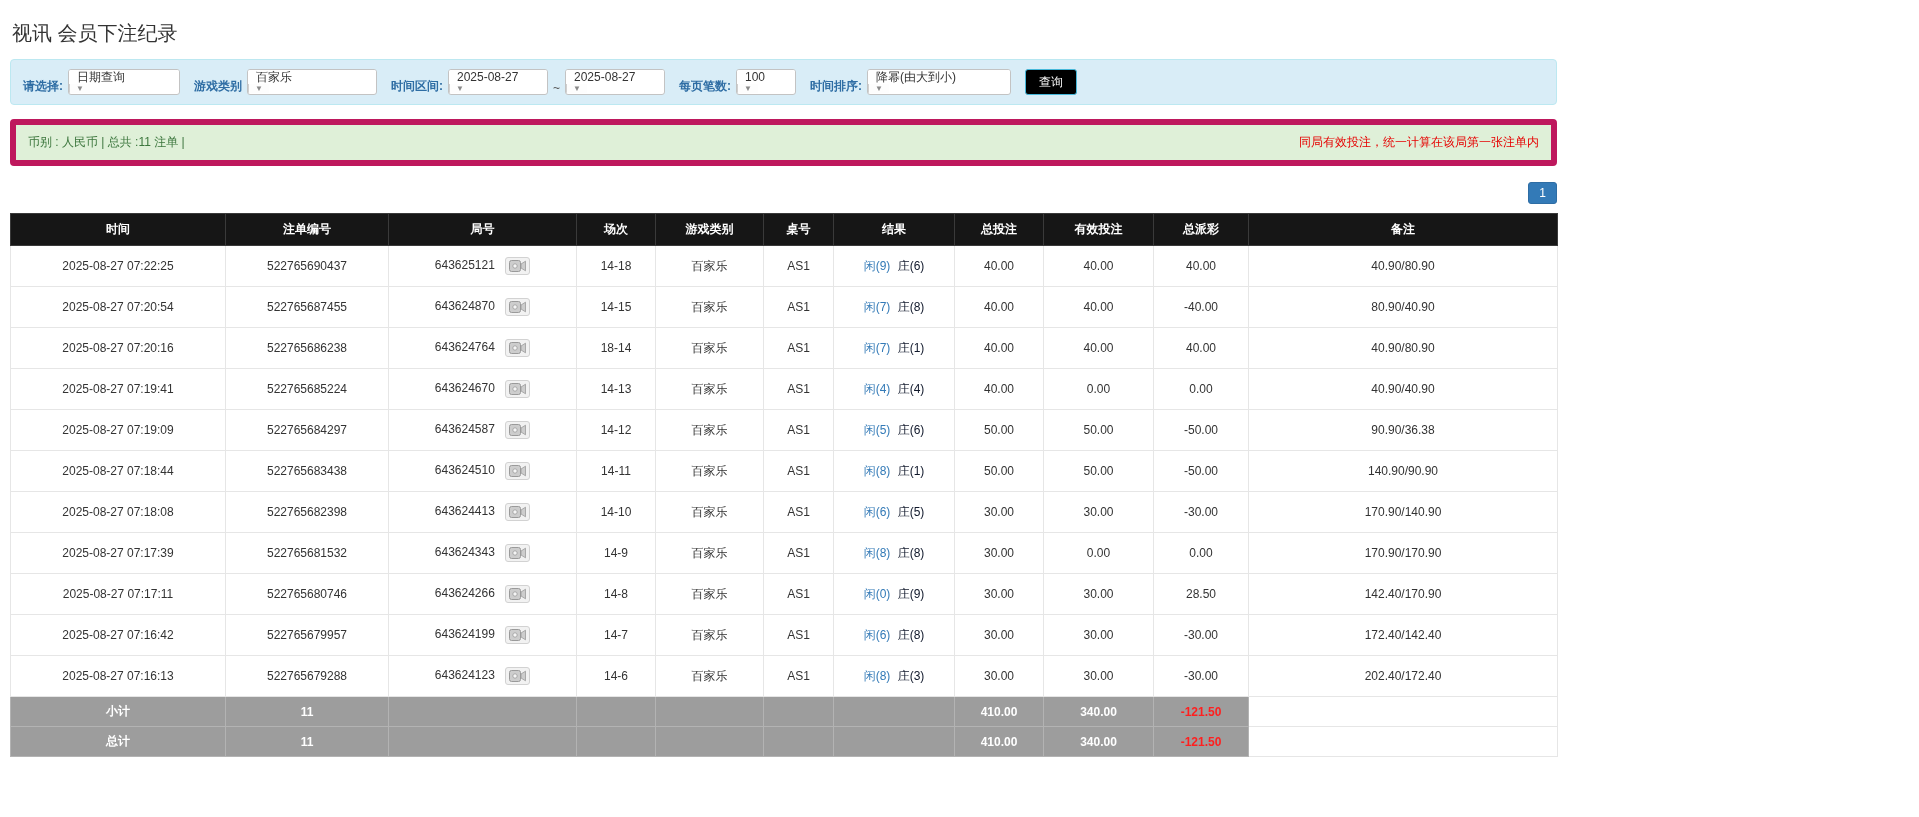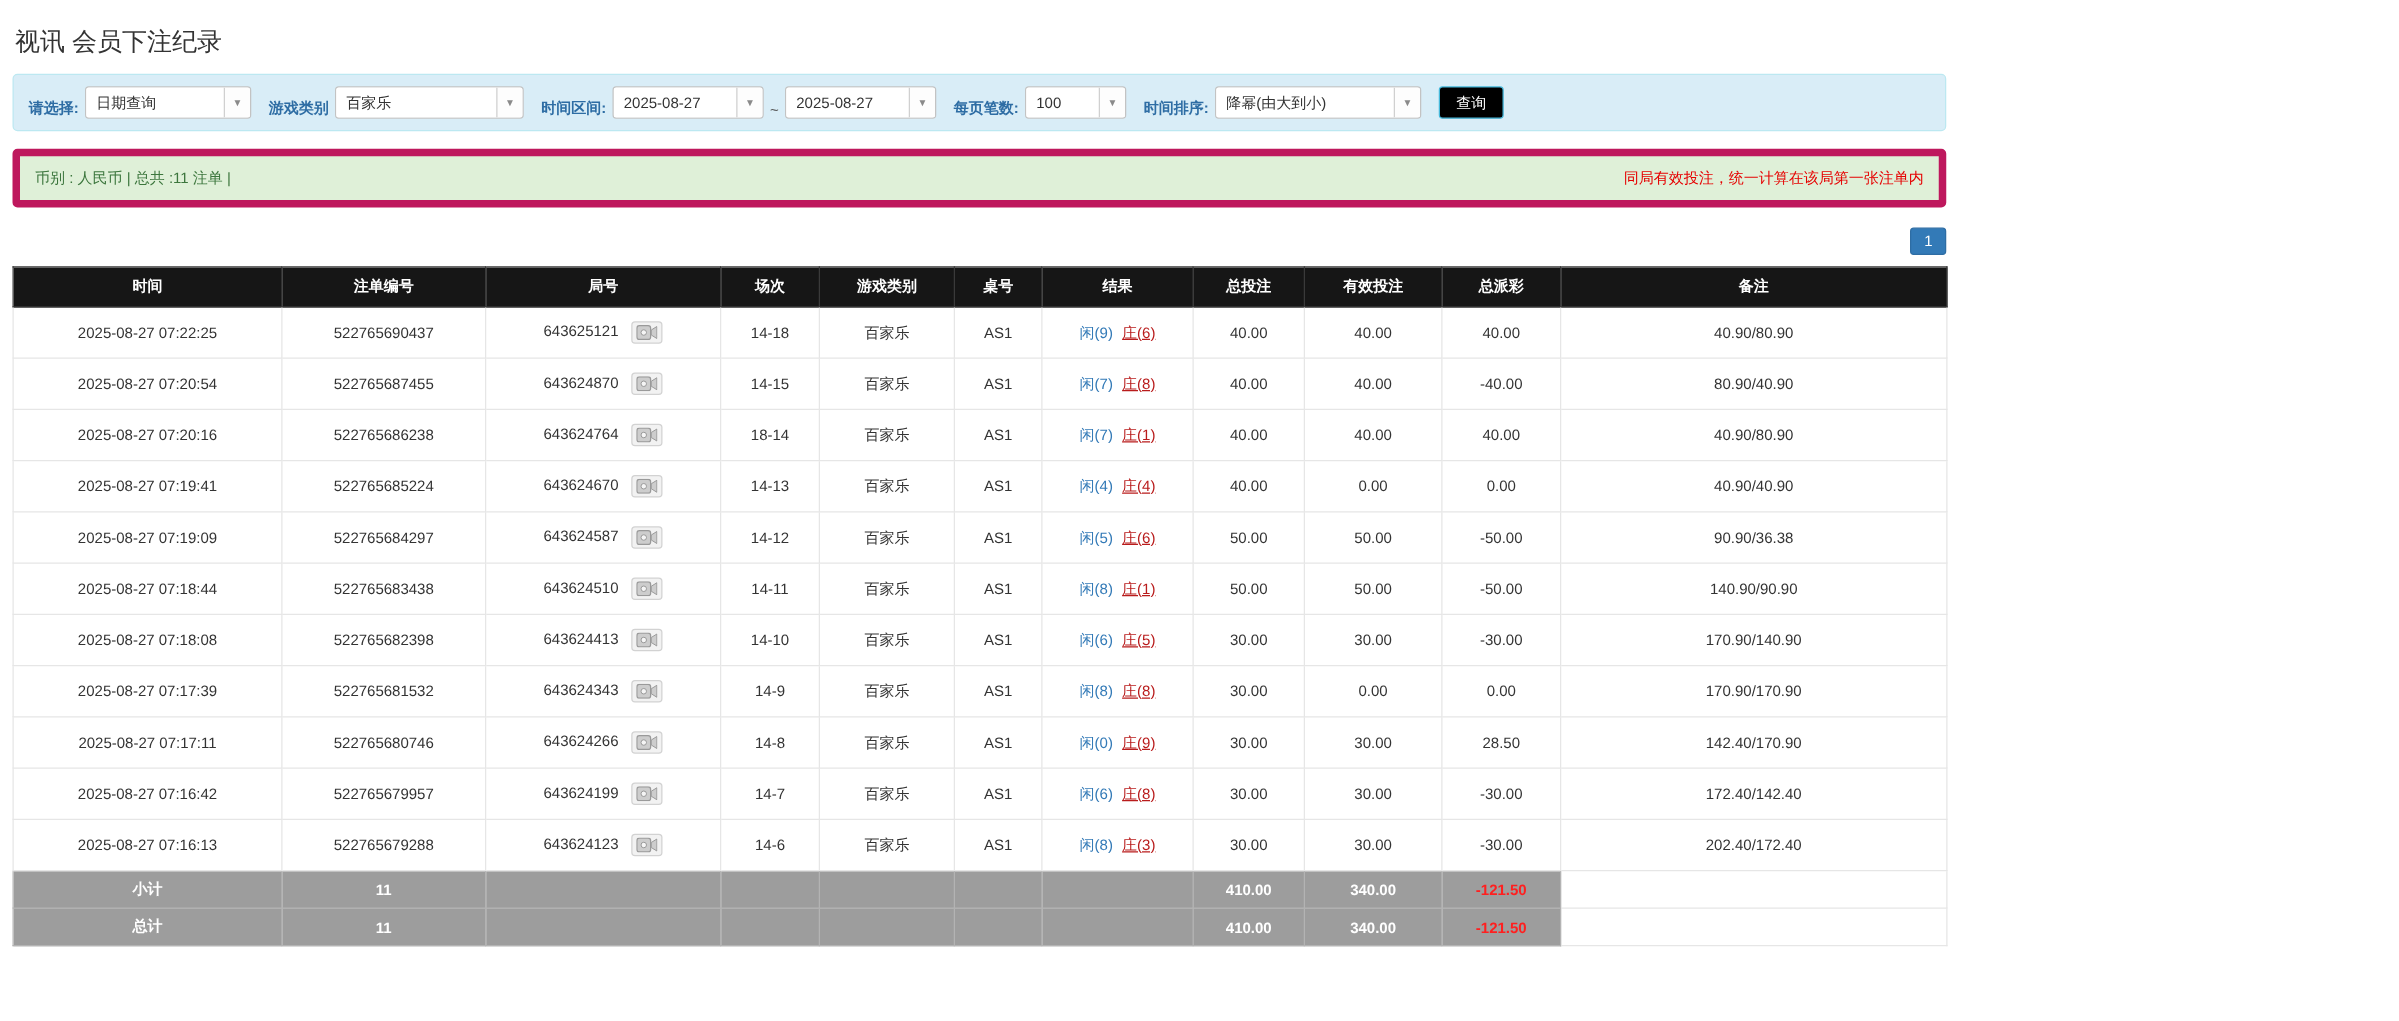--- a/index.html
+++ b/index.html
@@ -40,20 +40,21 @@
   .tilde { color: #555; margin: 0 5px; }
 
   .combo {
     display: inline-flex;
     align-items: stretch;
     height: 26px;
     background: #fff;
     border: 1px solid #c3c3c3;
     border-radius: 3px;
     overflow: hidden;
+    flex-direction: column;
   }
   .combo input {
     border: none;
     outline: none;
     padding: 0 8px;
     font-size: 12px;
     font-family: inherit;
     color: #333;
     background: #fff;
   }
@@ -135,21 +136,21 @@
     padding: 11px 4px;
     border: 1px solid #e6e6e6;
     font-size: 12px;
     color: #333;
     overflow: hidden;
     white-space: nowrap;
   }
   .blue { color: #337ab7; }
   .neg  { color: #e60000; }
   .player { color: #337ab7; }
-  .banker { color: #b91c1c; margin-left: 4px; text-decoration: underline; }
+  .banker { color: #0f172a; margin-left: 4px; }
 
   .cam {
     display: inline-flex;
     align-items: center;
     vertical-align: middle;
     margin-left: 7px;
     padding: 2px 3px;
     background: #f2f2f2;
     border: 1px solid #d2d2d2;
     border-radius: 3px;

